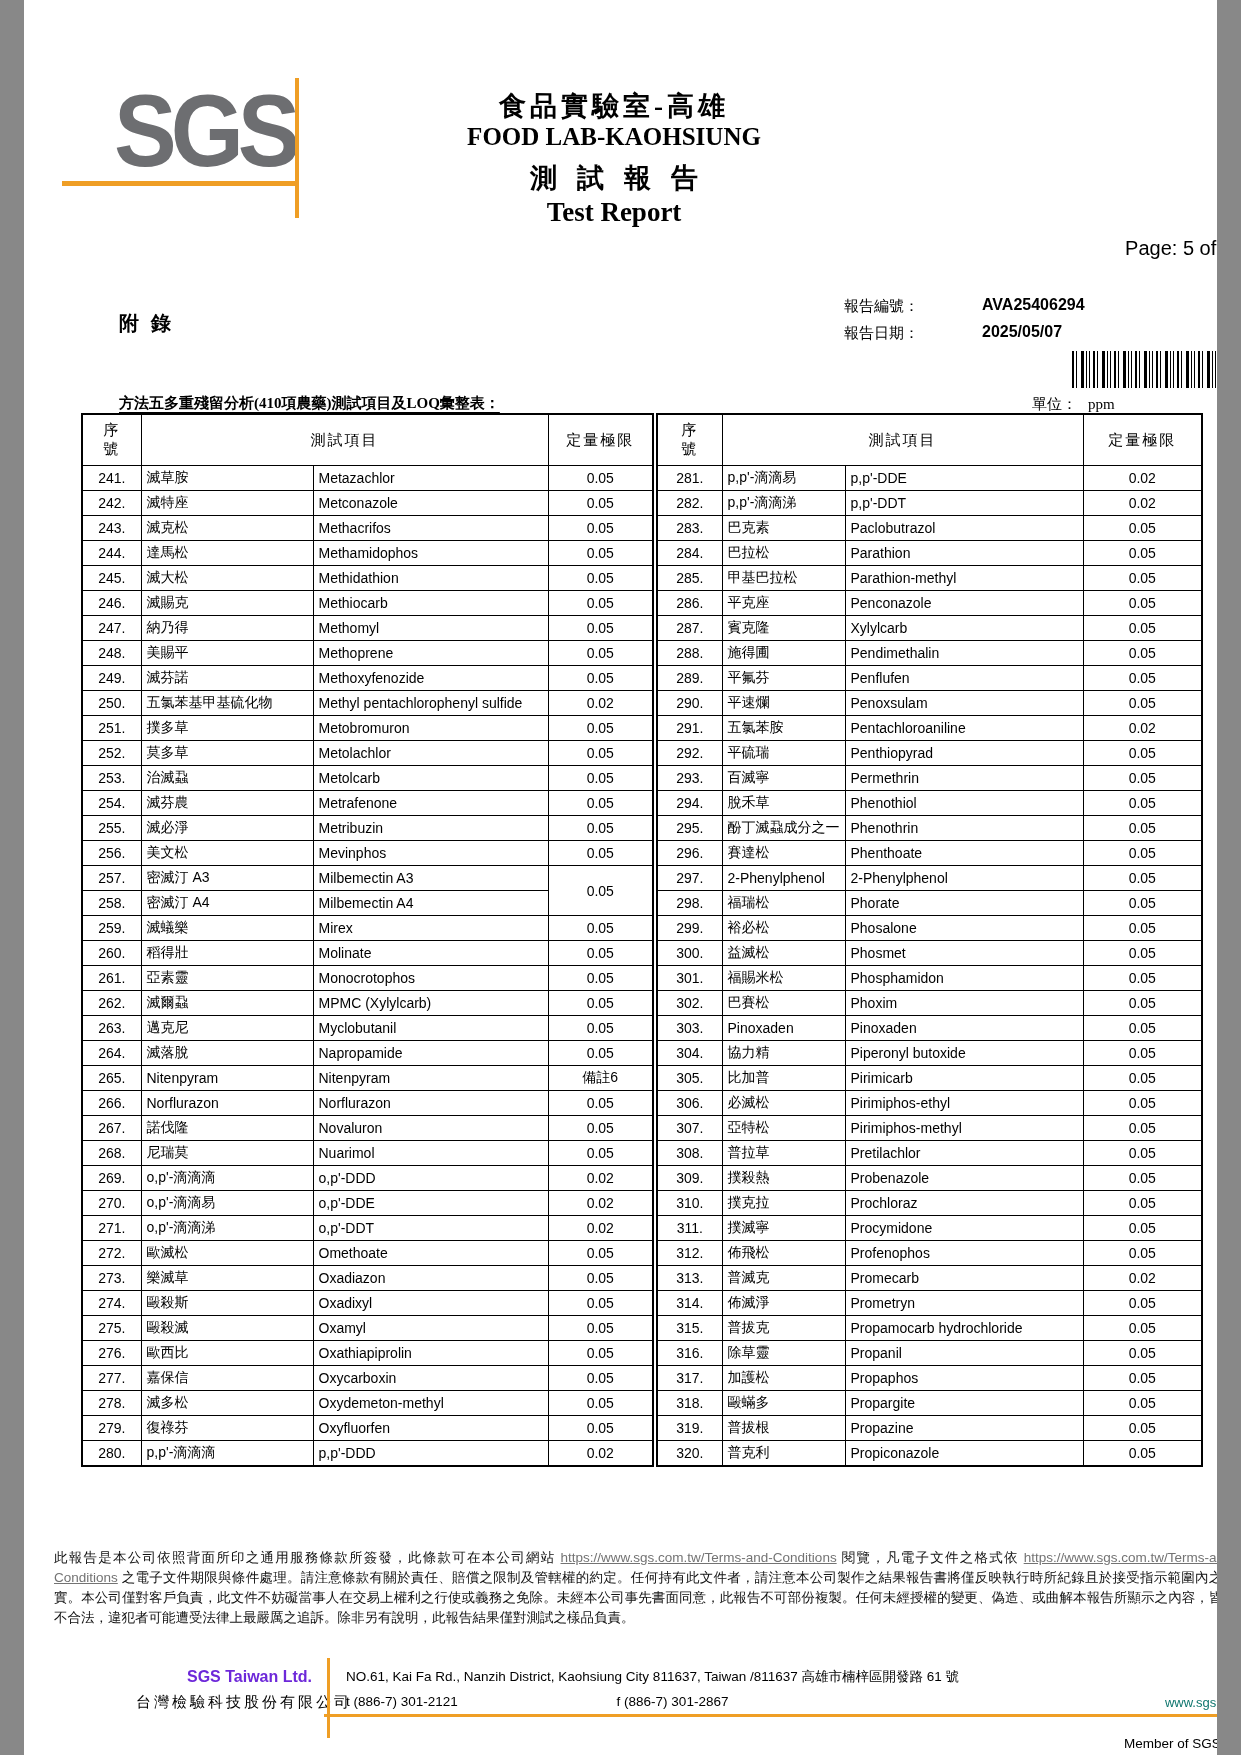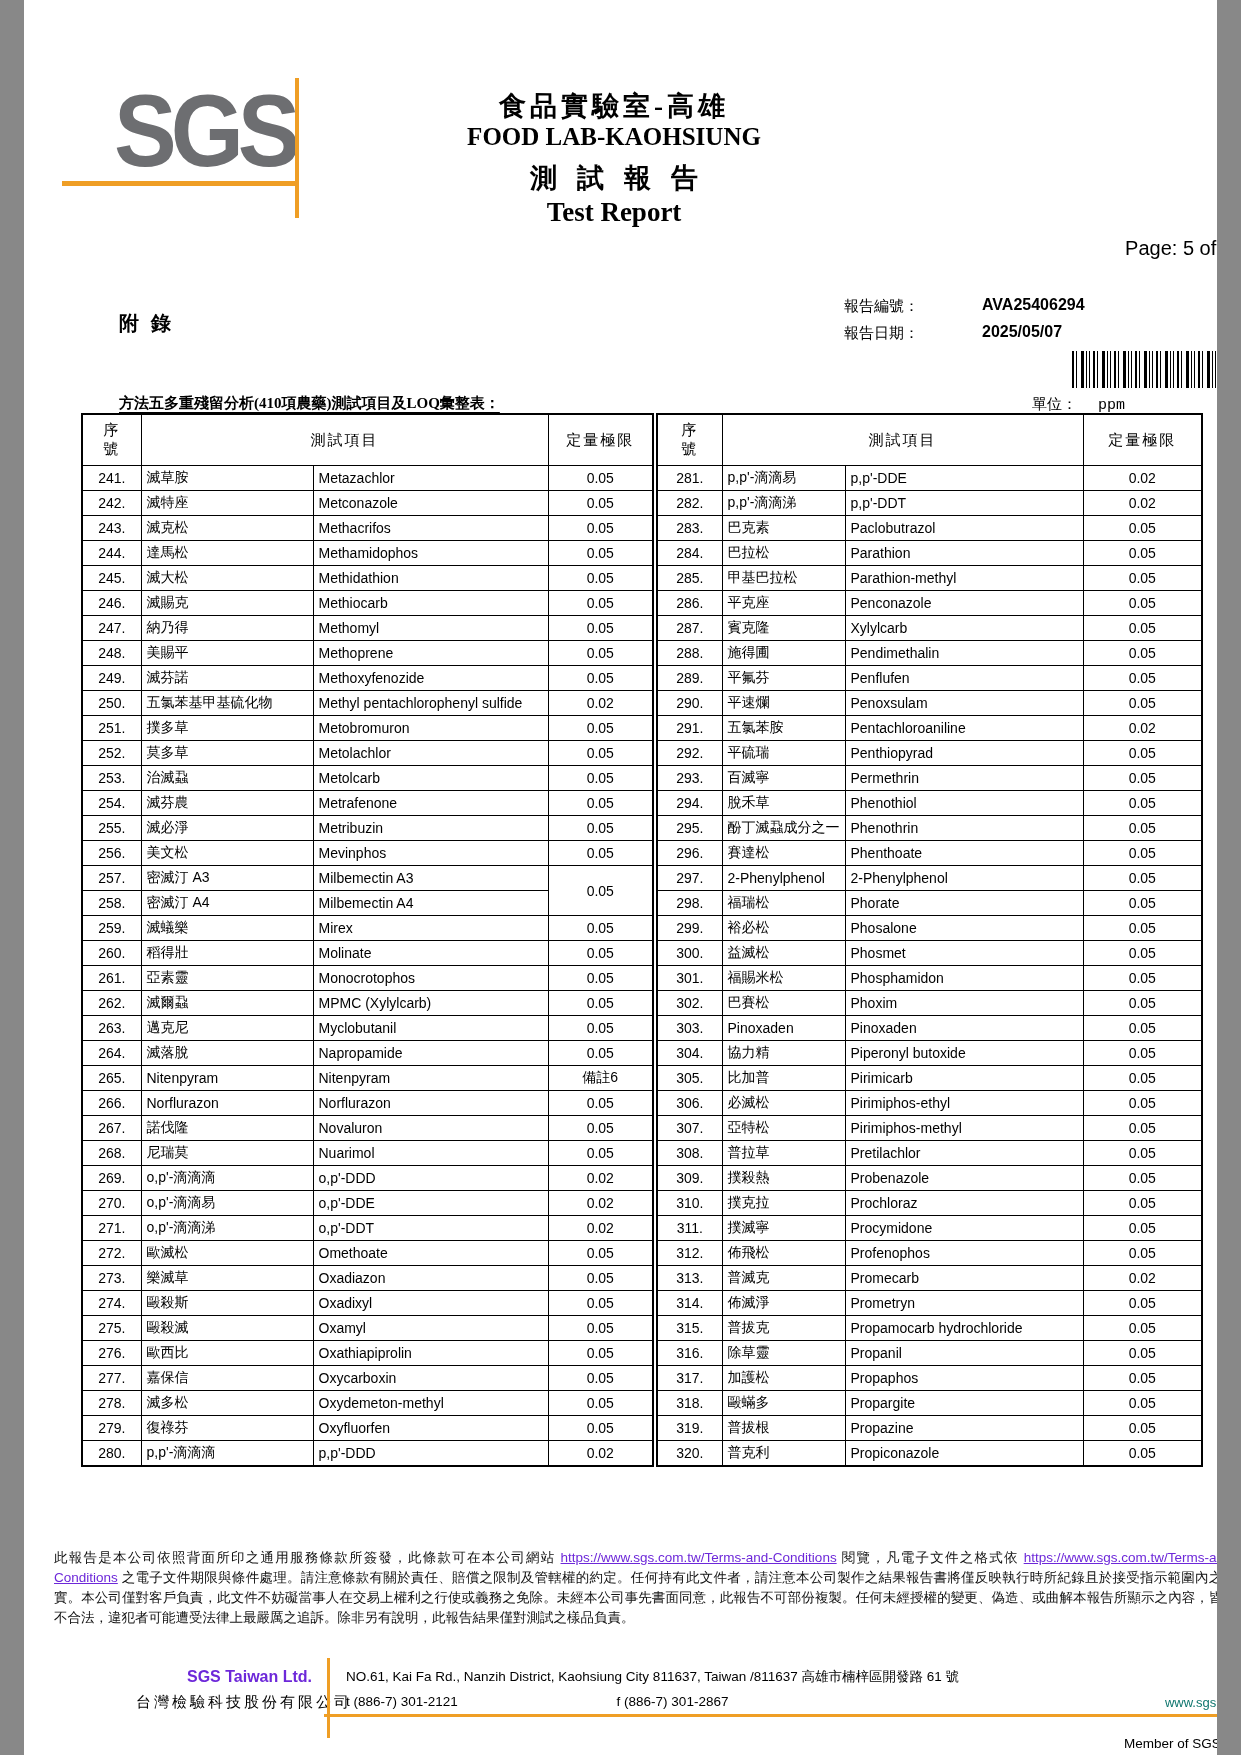--- a/index.html
+++ b/index.html
@@ -29,21 +29,21 @@
   #report-date-label{left:820px;top:324px;}
   #report-date-value{left:958px;top:323px;}
 
   .barcode{position:absolute;left:1048px;top:351px;width:190px;height:37px;
     background:repeating-linear-gradient(90deg,#000 0 2px,#fff 2px 4px,#000 4px 5px,#fff 5px 9px,
       #000 9px 12px,#fff 12px 14px,#000 14px 15px,#fff 15px 17px,#000 17px 18px,#fff 18px 21px);}
 
   .tbl-title{position:absolute;left:95px;top:394px;font-size:15px;font-weight:700;
              text-decoration:underline;text-underline-offset:4px;}
   .unit-line{position:absolute;left:1008px;top:395px;font-size:15px;}
-  .unit-line b{font-weight:400;font-family:Liberation Mono, monospace;margin-left:21px;}
+  .unit-line b{font-weight:400;font-family:Liberation Serif, serif;margin-left:11px;}
 
   
   table.tbl{position:absolute;top:413px;border-collapse:collapse;table-layout:fixed;
             border:2.5px solid #000;}
   #tbl-left{left:57px;width:571px;}
   #tbl-right{left:632px;width:545px;}
   .tbl th{border:1.5px solid #000;height:48px;font-weight:400;font-size:15px;
           font-family:"Liberation Serif",serif;text-align:center;vertical-align:middle;
           white-space:pre-line;line-height:1.25;letter-spacing:2px;}
   .tbl td{border:1.5px solid #000;height:24px;font-size:14px;vertical-align:middle;
@@ -53,21 +53,21 @@
   .cell-en{padding-left:5px !important;}
   .cell-loq{text-align:center;}
   #tbl-left col.c-no{width:59px;}  #tbl-left col.c-zh{width:172px;}
   #tbl-left col.c-en{width:235px;} #tbl-left col.c-loq{width:105px;}
   #tbl-right col.c-no{width:65px;}  #tbl-right col.c-zh{width:123px;}
   #tbl-right col.c-en{width:238px;} #tbl-right col.c-loq{width:119px;}
 
   
   .disclaimer{position:absolute;left:30px;top:1548px;width:1182px;font-size:13.5px;
               line-height:20px;text-align:justify;color:#111;}
-  .disclaimer a{color:#6d28d9;text-decoration:underline;}
+  .disclaimer a{color:#737373;text-decoration:underline;}
   .company-en{position:absolute;left:163px;top:1668px;font-size:16px;font-weight:700;color:#6d28d9;}
   .company-zh{position:absolute;left:112px;top:1693px;font-size:15px;letter-spacing:3px;}
   .f-vline{position:absolute;left:303px;top:1658px;width:3px;height:80px;background:#ef9e25;}
   .f-address{position:absolute;left:322px;top:1668px;font-size:13.5px;}
   .f-phones{position:absolute;left:322px;top:1694px;font-size:13.5px;}
   .f-phones span{display:inline-block;}
   .f-fax{margin-left:155px;}
   .f-hline{position:absolute;left:300px;top:1714px;width:938px;height:3px;background:#ef9e25;}
   .website{position:absolute;left:1105px;top:1695px;width:132px;font-size:13px;text-align:right;color:#0f766e;}
   .member{position:absolute;left:1010px;top:1736px;width:228px;font-size:13.5px;text-align:right;}

